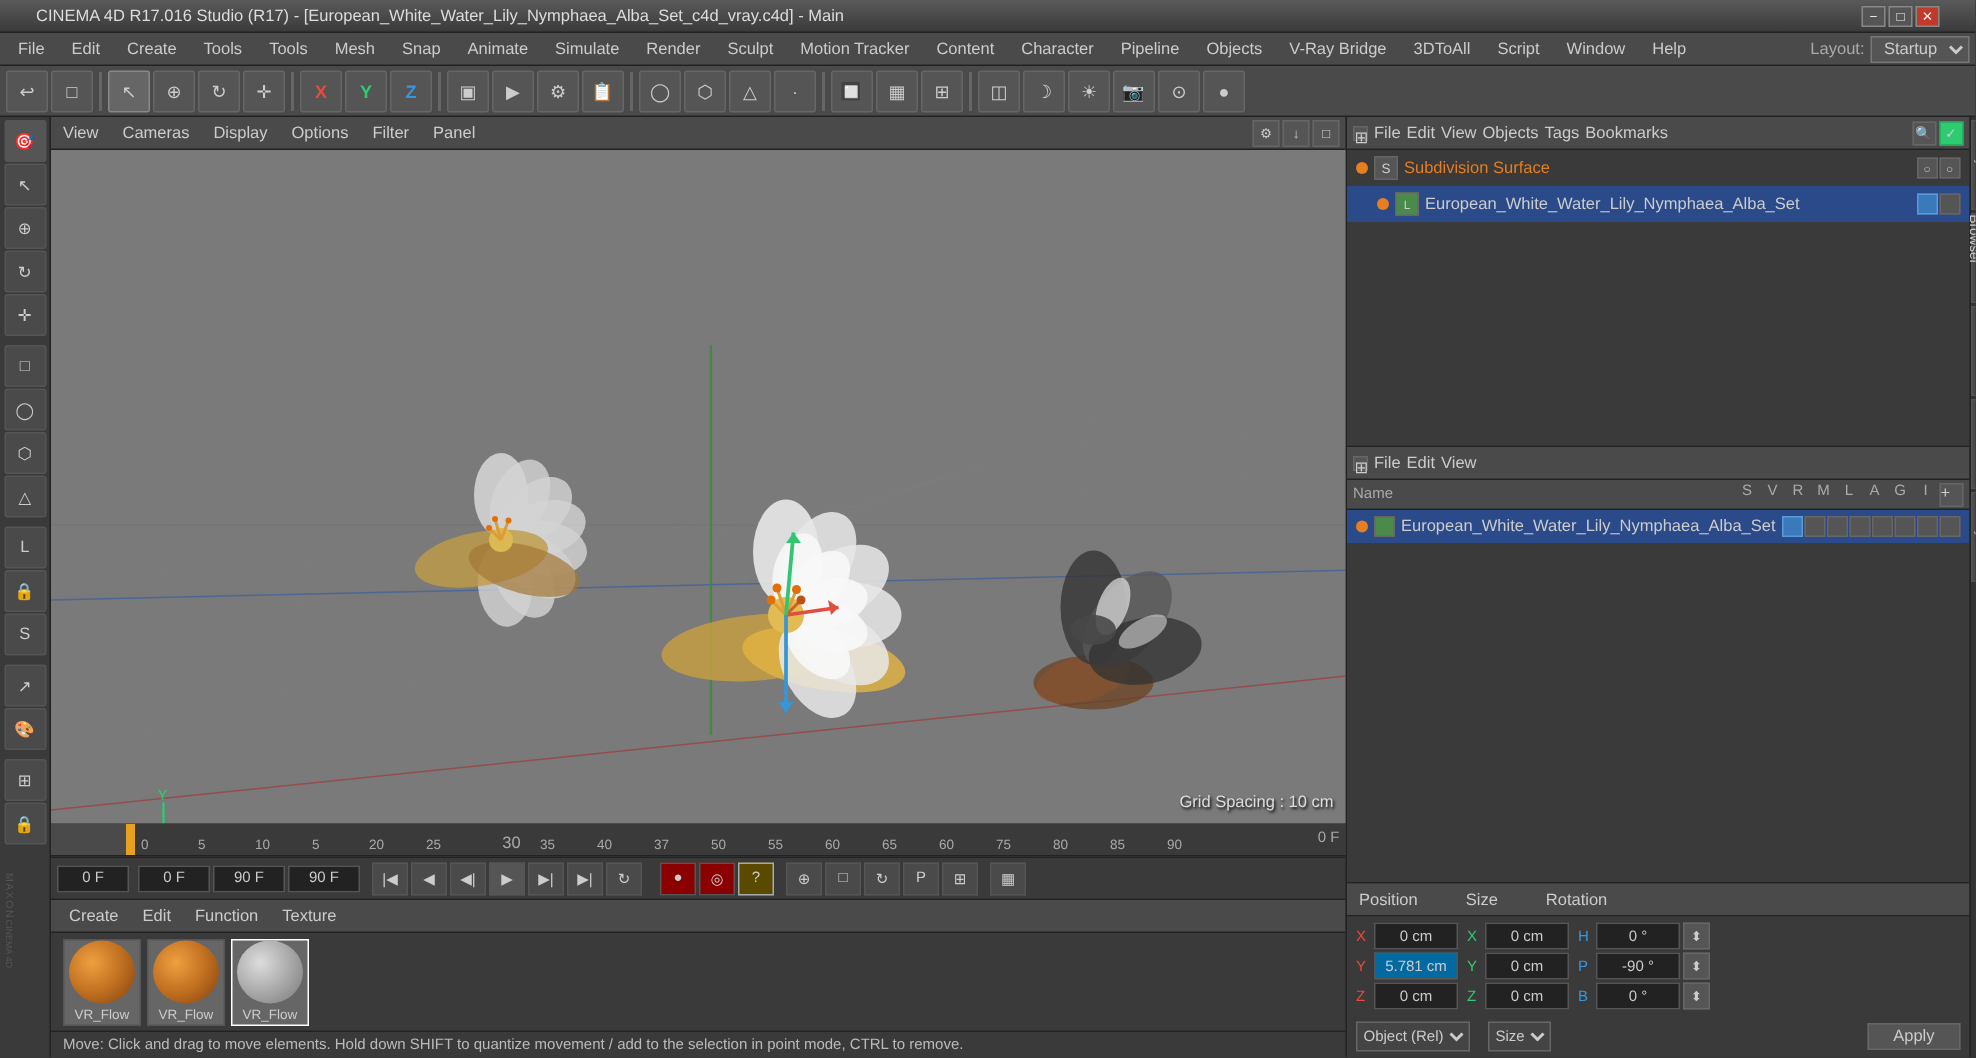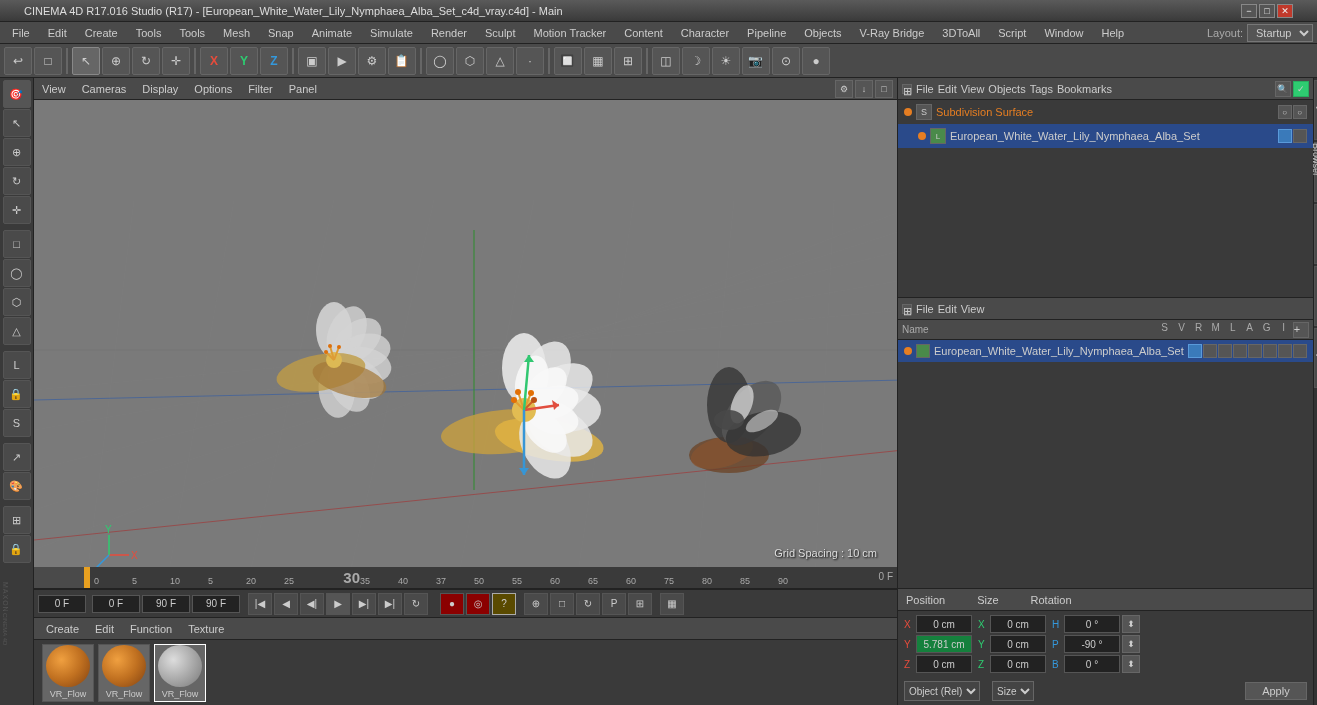--- a/index.html
+++ b/index.html
@@ -35,21 +35,21 @@
 
     
     #viewport-area { flex: 1; display: flex; flex-direction: column; }
     #viewport-toolbar { height: 22px; background: #4a4a4a; display: flex; align-items: center; padding: 0 4px; gap: 8px; border-bottom: 1px solid #222; }
     #viewport-toolbar .vt-btn { font-size: 11px; color: #ccc; cursor: pointer; padding: 1px 4px; }
     #viewport-toolbar .vt-controls { margin-left: auto; display: flex; gap: 2px; }
     .vt-icon-btn { width: 18px; height: 18px; background: #555; border: 1px solid #666; cursor: pointer; display: flex; align-items: center; justify-content: center; font-size: 9px; color: #ccc; }
 
     #viewport { flex: 1; background: #7a7a7a; position: relative; overflow: hidden; }
     .viewport-label { position: absolute; top: 4px; left: 6px; font-size: 11px; color: #ccc; text-shadow: 1px 1px 2px #000; }
-    .grid-spacing { position: absolute; bottom: 8px; right: 20px; font-size: 11px; color: #ddd; text-shadow: 1px 1px 2px #000; }
+    .grid-spacing { position: absolute; bottom: 8px; right: 8px; font-size: 11px; color: #ddd; text-shadow: 1px 1px 2px #000; }
     
     
     .viewport-grid { position: absolute; top: 0; left: 0; width: 100%; height: 100%; }
     #timeline-ruler { height: 22px; background: #4a4a4a; display: flex; align-items: center; padding: 0 8px; border-bottom: 1px solid #222; gap: 0; overflow: hidden; }
     #timeline-controls { height: 28px; background: #3a3a3a; display: flex; align-items: center; gap: 2px; padding: 0 4px; border-top: 1px solid #222; }
     .tc-input { width: 48px; height: 18px; background: #222; border: 1px solid #555; color: #ccc; font-size: 10px; text-align: center; }
     .tc-btn { width: 24px; height: 22px; background: #4a4a4a; border: 1px solid #555; cursor: pointer; display: flex; align-items: center; justify-content: center; font-size: 10px; color: #ccc; }
     .tc-btn.red-btn { background: #8B0000; }
 
     
@@ -325,21 +325,21 @@
     <div id="timeline-ruler" style="position:relative;">
       <div style="position:absolute;left:50px;top:0;right:0;height:22px;background:#3a3a3a;display:flex;align-items:center;overflow:hidden;">
         <div style="position:absolute;left:0;top:0;width:6px;height:22px;background:#e8a020;"></div>
         <div style="display:flex;align-items:flex-end;height:16px;padding-left:10px;gap:0;">
           <span style="font-size:9px;color:#aaa;min-width:38px;text-align:left;">0</span>
           <span style="font-size:9px;color:#aaa;min-width:38px;text-align:left;">5</span>
           <span style="font-size:9px;color:#aaa;min-width:38px;text-align:left;">10</span>
           <span style="font-size:9px;color:#aaa;min-width:38px;text-align:left;">5</span>
           <span style="font-size:9px;color:#aaa;min-width:38px;text-align:left;">20</span>
           <span style="font-size:9px;color:#aaa;min-width:38px;text-align:left;">25</span>
-          <span style="font-size:15px;color:#aaa;min-width:38px;text-align:right;font-weight:bold;">30</span>
+          <span style="font-size:11px;color:#aaa;min-width:38px;text-align:center;">30</span>
           <span style="font-size:9px;color:#aaa;min-width:38px;text-align:left;">35</span>
           <span style="font-size:9px;color:#aaa;min-width:38px;text-align:left;">40</span>
           <span style="font-size:9px;color:#aaa;min-width:38px;text-align:left;">37</span>
           <span style="font-size:9px;color:#aaa;min-width:38px;text-align:left;">50</span>
           <span style="font-size:9px;color:#aaa;min-width:38px;text-align:left;">55</span>
           <span style="font-size:9px;color:#aaa;min-width:38px;text-align:left;">60</span>
           <span style="font-size:9px;color:#aaa;min-width:38px;text-align:left;">65</span>
           <span style="font-size:9px;color:#aaa;min-width:38px;text-align:left;">60</span>
           <span style="font-size:9px;color:#aaa;min-width:38px;text-align:left;">75</span>
           <span style="font-size:9px;color:#aaa;min-width:38px;text-align:left;">80</span>
@@ -400,20 +400,23 @@
           <div class="mat-swatch-label">VR_Flow</div>
         </div>
 
         <div class="mat-swatch active">
           <div class="mat-swatch-color" style="background: radial-gradient(circle at 35% 35%, #ddd, #aaa, #777);"></div>
           <div class="mat-swatch-label">VR_Flow</div>
         </div>
       </div>
     </div>
 
+    <div id="statusbar">
+      <span class="status-text">Move: Click and drag to move elements. Hold down SHIFT to quantize movement / add to the selection in point mode, CTRL to remove.</span>
+    </div>
   </div>
 
   <div id="right-panel">
     <div id="right-main">
 
       <div style="height:220px;border-bottom:1px solid #222;display:flex;flex-direction:column;">
 
         <div style="height:22px;background:#4a4a4a;display:flex;align-items:center;padding:0 4px;gap:4px;border-bottom:1px solid #222;">
           <div style="width:10px;height:10px;background:#555;border:1px solid #666;cursor:pointer;">⊞</div>
           <span style="font-size:11px;color:#ccc;cursor:pointer;">File</span>
@@ -507,21 +510,21 @@
                 <span style="font-size:10px;color:#e74c3c;width:10px;">X</span>
                 <input type="text" style="width: 56px; height: 18px; background: rgb(34, 34, 34); border: 1px solid rgb(85, 85, 85); color: rgb(204, 204, 204); font-size: 10px; text-align: center;" value="0 cm">
                 <span style="font-size:10px;color:#2ecc71;width:10px;margin-left:4px;">X</span>
                 <input type="text" style="width: 56px; height: 18px; background: rgb(34, 34, 34); border: 1px solid rgb(85, 85, 85); color: rgb(204, 204, 204); font-size: 10px; text-align: center;" value="0 cm">
                 <span style="font-size:10px;color:#3498db;width:10px;margin-left:4px;">H</span>
                 <input type="text" style="width: 56px; height: 18px; background: rgb(34, 34, 34); border: 1px solid rgb(85, 85, 85); color: rgb(204, 204, 204); font-size: 10px; text-align: center;" value="0 °">
                 <div style="width:18px;height:18px;background:#555;border:1px solid #666;cursor:pointer;display:flex;align-items:center;justify-content:center;font-size:9px;">⬍</div>
               </div>
               <div style="display:flex;align-items:center;gap:2px;">
                 <span style="font-size:10px;color:#e74c3c;width:10px;">Y</span>
-                <input type="text" style="width: 56px; height: 18px; background: #15803d; border: 1px solid rgb(85, 85, 85); color: rgb(204, 204, 204); font-size: 10px; text-align: center;" value="5.781 cm">
+                <input type="text" style="width: 56px; height: 18px; background: #0369a1; border: 1px solid rgb(85, 85, 85); color: rgb(204, 204, 204); font-size: 10px; text-align: center;" value="5.781 cm">
                 <span style="font-size:10px;color:#2ecc71;width:10px;margin-left:4px;">Y</span>
                 <input type="text" style="width: 56px; height: 18px; background: rgb(34, 34, 34); border: 1px solid rgb(85, 85, 85); color: rgb(204, 204, 204); font-size: 10px; text-align: center;" value="0 cm">
                 <span style="font-size:10px;color:#3498db;width:10px;margin-left:4px;">P</span>
                 <input type="text" style="width: 56px; height: 18px; background: rgb(34, 34, 34); border: 1px solid rgb(85, 85, 85); color: rgb(204, 204, 204); font-size: 10px; text-align: center;" value="-90 °">
                 <div style="width:18px;height:18px;background:#555;border:1px solid #666;cursor:pointer;display:flex;align-items:center;justify-content:center;font-size:9px;">⬍</div>
               </div>
               <div style="display:flex;align-items:center;gap:2px;">
                 <span style="font-size:10px;color:#e74c3c;width:10px;">Z</span>
                 <input type="text" style="width: 56px; height: 18px; background: rgb(34, 34, 34); border: 1px solid rgb(85, 85, 85); color: rgb(204, 204, 204); font-size: 10px; text-align: center;" value="0 cm">
                 <span style="font-size:10px;color:#2ecc71;width:10px;margin-left:4px;">Z</span>

